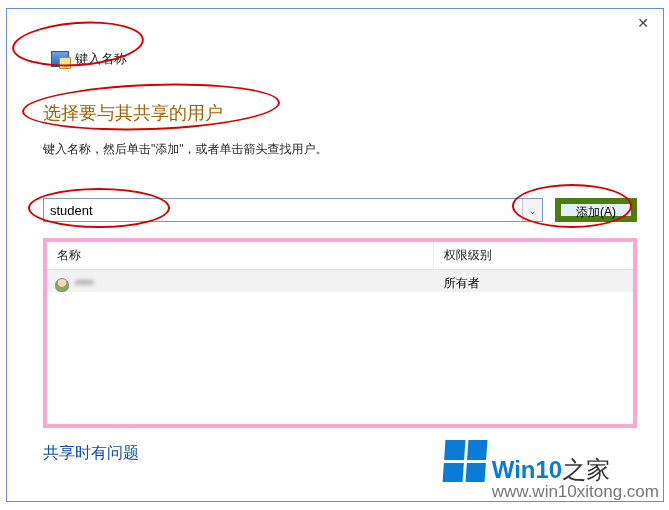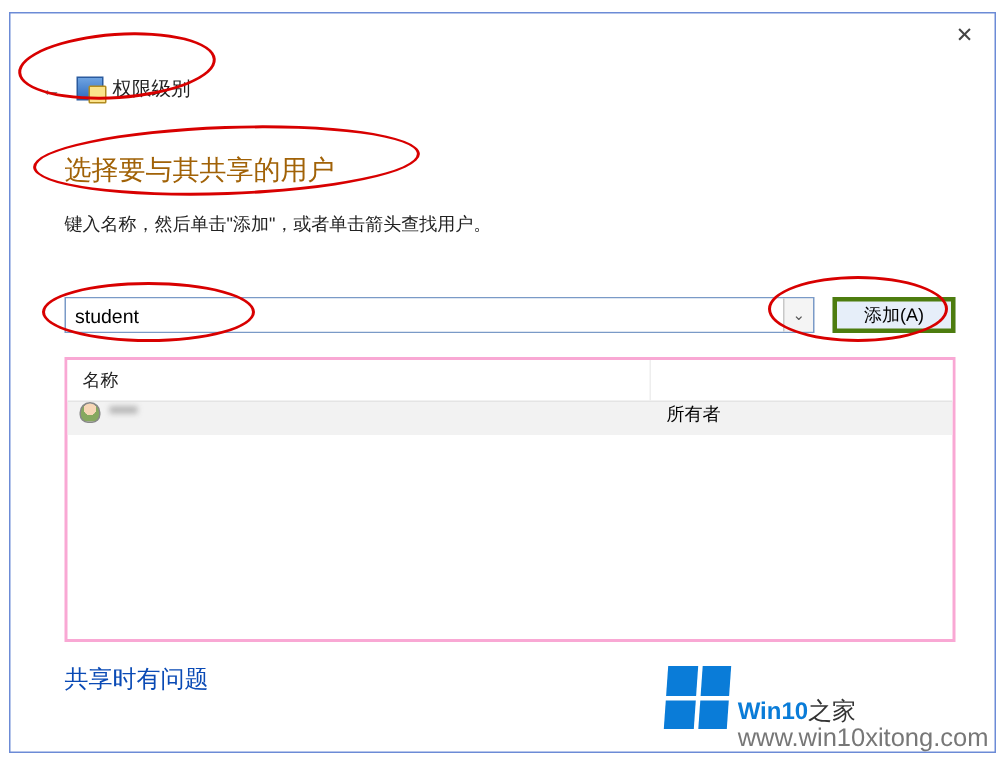--- a/index.html
+++ b/index.html
@@ -114,49 +114,49 @@
     display: flex;
     align-items: center;
     justify-content: center;
     color: #555;
     font-size: 10px;
     background: #f4f4f4;
   }
   .add-btn {
     width: 82px;
     height: 24px;
-    border: 3px solid #4d7c0f;
+    border: 6px solid #4d7c0f;
     background: #e6eef9;
     font-size: 12px;
     font-family: inherit;
     cursor: pointer;
   }
   .listbox {
-    border: 2px solid #f9a8d4;
+    border: 4px solid #f9a8d4;
     height: 190px;
     background: #fff;
     display: flex;
     flex-direction: column;
   }
   .list-header {
     display: flex;
     background: #fff;
     border-bottom: 1px solid #e4e4e4;
   }
   .col {
     padding: 5px 10px;
     font-size: 12px;
     color: #222;
   }
   .col-name { flex: 0 0 66%; border-right: 1px solid #eee; }
   .col-perm { flex: 1; }
   .list-body { flex: 1; overflow: auto; }
   .list-row {
     display: flex;
-    align-items: flex-start;
+    align-items: flex-end;
     height: 22px;
     background: #f2f2f2;
   }
   .row-name {
     flex: 0 0 66%;
     display: flex;
     align-items: center;
     padding-left: 8px;
     gap: 6px;
   }
@@ -203,21 +203,21 @@
   .winlogo {
     width: 42px; height: 42px;
     display: grid;
     grid-template-columns: 1fr 1fr;
     grid-template-rows: 1fr 1fr;
     gap: 3px;
     transform: skewX(-4deg);
   }
   .winlogo div { background: #0a7cd8; }
   .wm-text { display: flex; flex-direction: column; line-height: 1.1; }
-  .wm-top { font-size: 16px; color: #333; font-weight: 500; margin-top: 37px; }
+  .wm-top { font-size: 24px; color: #333; font-weight: 500; margin-top: 37px; }
   .wm-top b { color: #0a7cd8; font-weight: 600; }
   .wm-url { font-size: 17px; color: #777; }
 </style>
 </head>
 <body>
 
 <div class="outer">
   <div class="window">
 
     <div class="titlebar">
@@ -225,40 +225,41 @@
         <span>✕</span>
       </div>
     </div>
 
     <div class="back-btn">
       <span>←</span>
     </div>
 
     <div class="breadcrumb">
       <span class="net-icon"></span>
-      <span class="breadcrumb-text">权限级别</span>
+      <span class="breadcrumb-text">键入名称</span>
     </div>
 
     <div class="content">
       <div class="heading">选择要与其共享的用户</div>
       <div class="instruction">键入名称，然后单击"添加"，或者单击箭头查找用户。</div>
 
       <div class="input-row">
         <div class="combo">
           <input type="text" value="student" style="">
           <div class="dd">
             <span>⌄</span>
           </div>
         </div>
         <button class="add-btn">添加(A)</button>
       </div>
 
       <div class="listbox">
         <div class="list-header">
           <div class="col col-name">名称</div>
+          <div class="col col-perm">权限级别</div>
         </div>
         <div class="list-body">
           <div class="list-row">
             <div class="row-name">
               <span class="user-icon"></span>
               <span class="blur">****</span>
             </div>
             <div class="row-perm">所有者</div>
           </div>
         </div>

